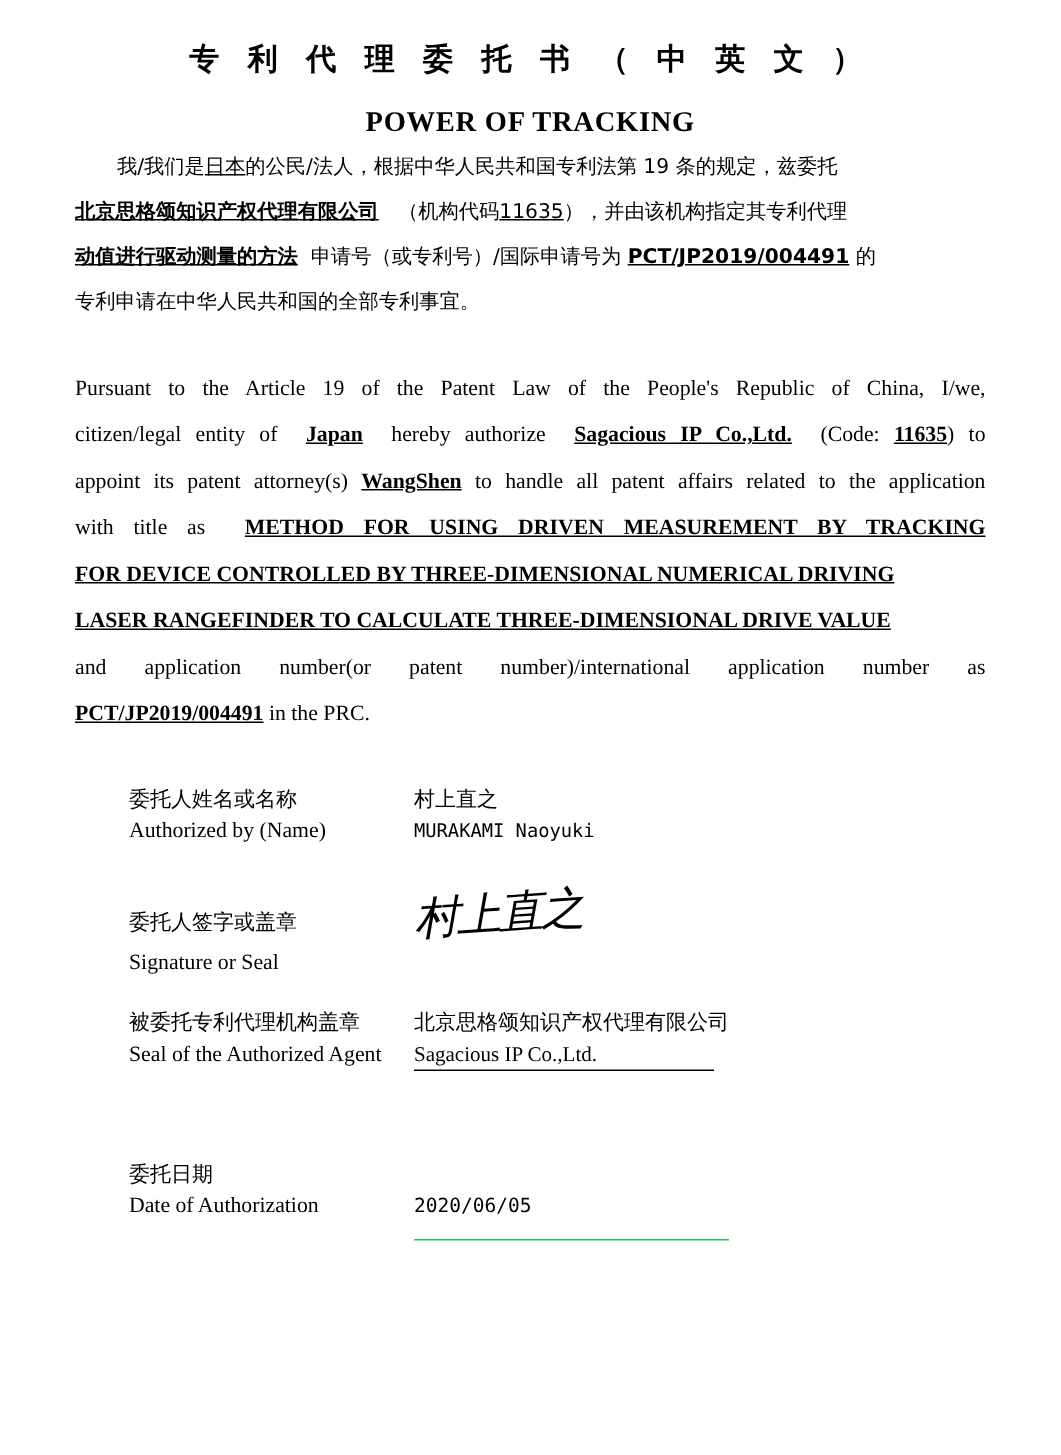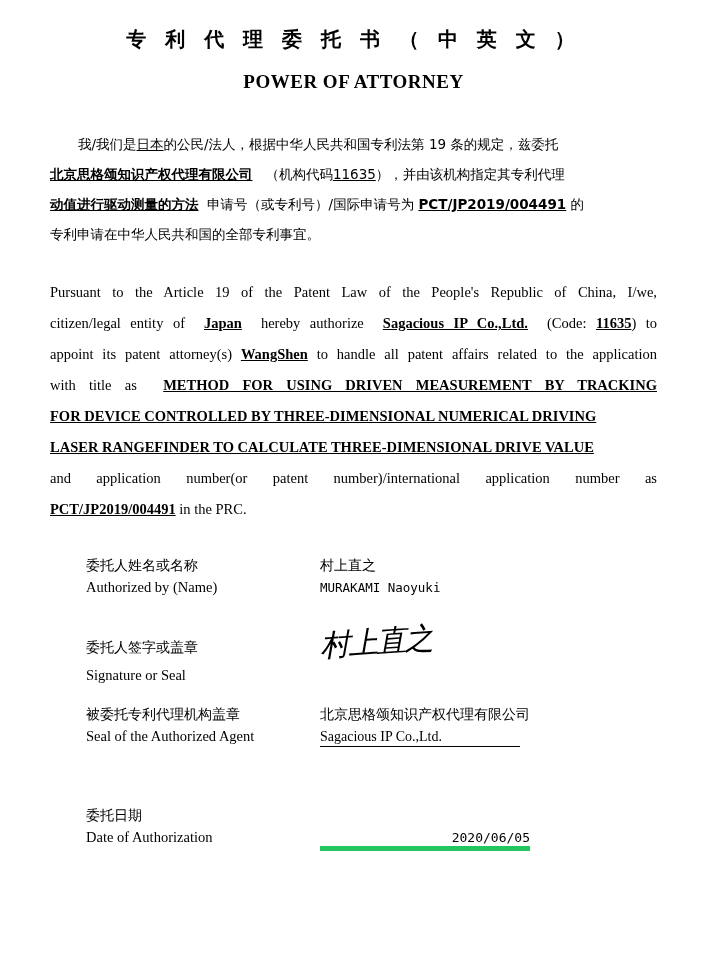--- a/index.html
+++ b/index.html
@@ -32,21 +32,21 @@
   }
   .title-en {
     text-align: center;
     font-family: "Liberation Serif", serif;
     font-weight: bold;
     font-size: 19px;
     margin-top: 18px;
     letter-spacing: 0.5px;
   }
   .cn-block {
-    margin: 36px 50px 0 50px;
+    margin: 3px 50px 0 50px;
     font-family: "DejaVu Sans", sans-serif;
     font-size: 13.5px;
     line-height: 30px;
     text-align: justify;
   }
   .cn-line {
     white-space: nowrap;
   }
   .cn-line.indent {
     text-indent: 28px;
@@ -73,21 +73,20 @@
   .en-line.last {
     text-align-last: left;
   }
   .sig-area {
     margin: 32px 50px 0 86px;
     font-size: 14px;
   }
   .sig-row {
     position: relative;
     margin-bottom: 4px;
-    gap: 44px;
   }
   .lbl-cn {
     font-family: "DejaVu Sans", sans-serif;
     font-size: 14px;
     display: inline-block;
   }
   .lbl-en {
     font-family: "Liberation Serif", serif;
     font-size: 14.5px;
     display: inline-block;
@@ -117,41 +116,41 @@
     font-family: "Liberation Serif", serif;
     font-size: 30px;
     font-style: italic;
     letter-spacing: -2px;
     transform: rotate(-4deg);
     display: inline-block;
     white-space: nowrap;
   }
   .date-underline {
     display: inline-block;
-    border-bottom: 5px solid #22c55e;
+    border-bottom: 1px solid #22c55e;
     min-width: 210px;
-    text-align: right;
+    text-align: left;
     font-family: "DejaVu Sans Mono", monospace;
     font-size: 13px;
-    padding-bottom: 1px;
+    padding-bottom: 14px;
   }
   .seal-underline {
     display: inline-block;
     border-bottom: 1px solid #000;
     min-width: 200px;
     padding-bottom: 1px;
   }
 </style>
 </head>
 <body>
 
 <div class="page">
 
   <div class="title-cn">专 利 代 理 委 托 书 （ 中 英 文 ）</div>
-  <div class="title-en">POWER OF ATTORNEY</div>
+  <div class="title-en">POWER OF TRACKING</div>
 
   <div class="cn-block">
     <div class="cn-line indent">
       <span>我/我们是</span><span class="u">日本</span><span>的公民/法人，根据中华人民共和国专利法第 19 条的规定，兹委托</span>
     </div>
     <div class="cn-line">
       <span class="u bold">北京思格颂知识产权代理有限公司</span>&nbsp;&nbsp;&nbsp;<span>（机构代码</span><span class="u">11635</span><span>），并由该机构指定其专利代理</span>
     </div>
     <div class="cn-line">
       <span class="u bold">动值进行驱动测量的方法</span>&nbsp;&nbsp;<span>申请号（或专利号）/国际申请号为</span>&nbsp;<span class="u bold">PCT/JP2019/004491</span>&nbsp;<span>的</span>

